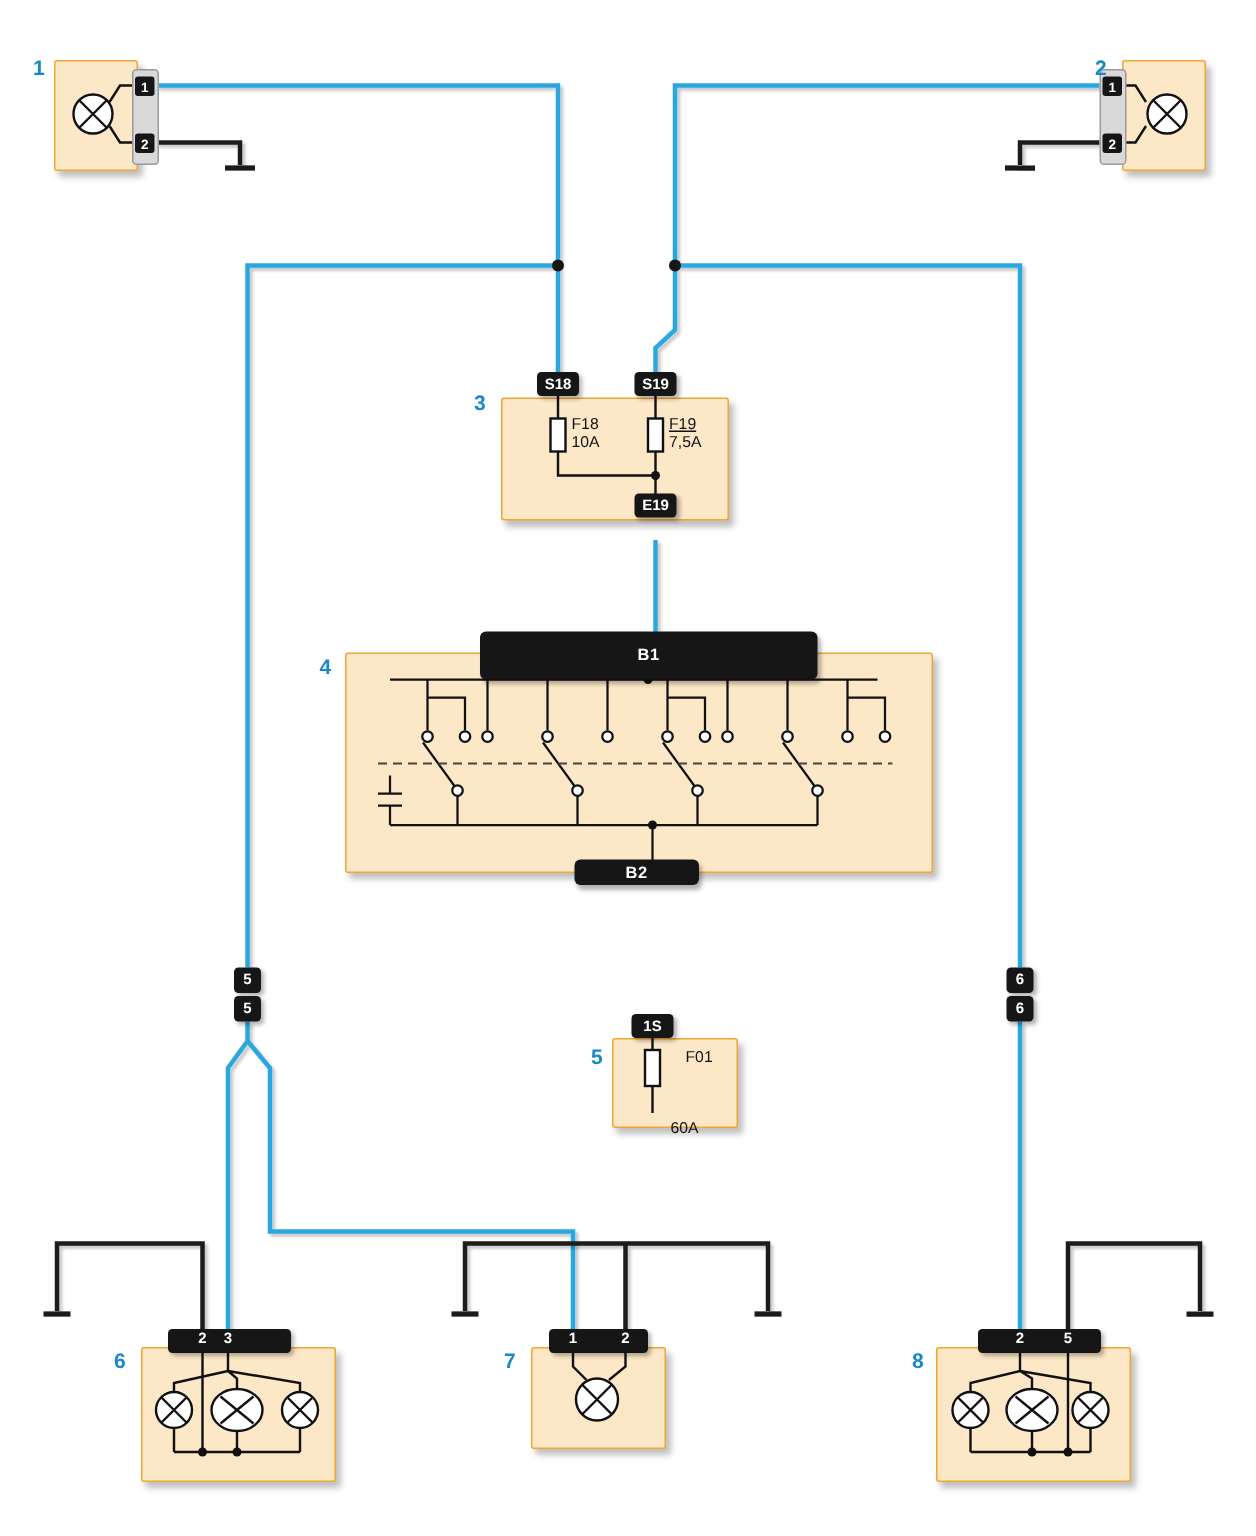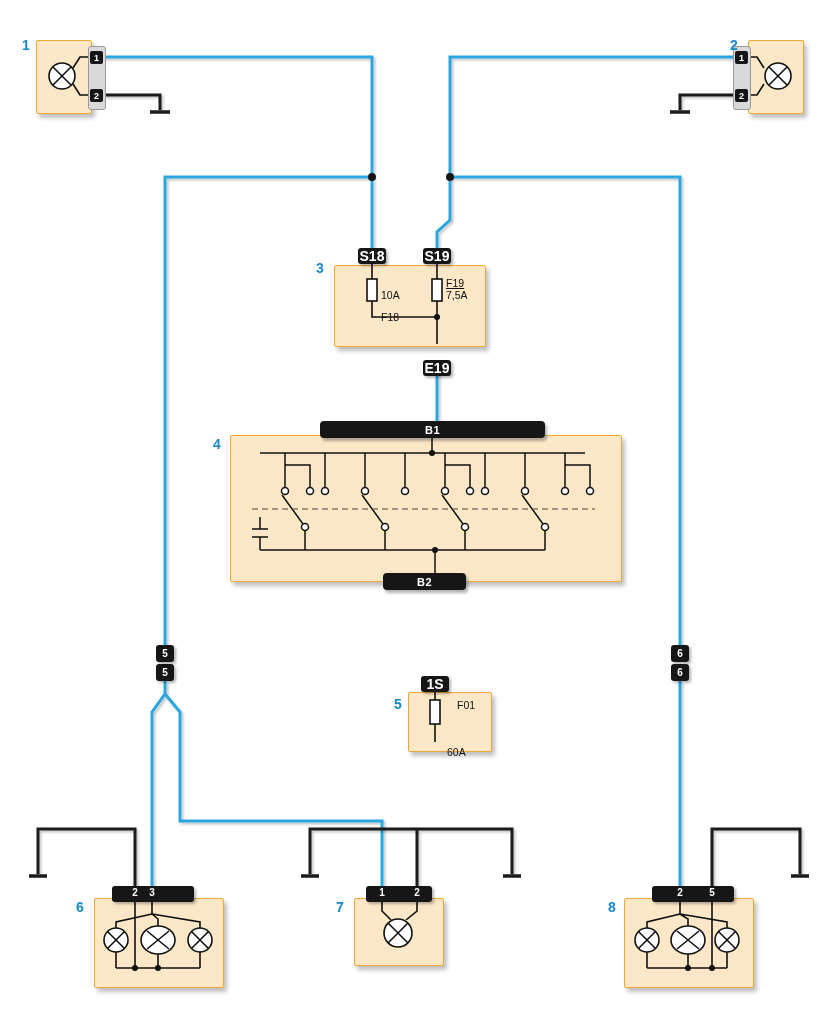--- a/index.html
+++ b/index.html
@@ -8,21 +8,21 @@
     font-family:"Liberation Sans", sans-serif;
   }
   .comp-box{
     position:absolute;background:#FCE7C7;border:1px solid #F0A830;border-radius:2px;
     box-shadow:3px 4px 4px rgba(0,0,0,.25);z-index:1;
   }
   .overlay{position:absolute;left:0;top:0;z-index:2;}
   .tab{
     position:absolute;background:#161616;color:#fff;border-radius:3px;z-index:3;
     display:flex;align-items:center;justify-content:center;
-    font-size:14px;font-weight:bold;box-shadow:2px 2px 3px rgba(0,0,0,.3);
+    font-size:10px;font-weight:bold;box-shadow:2px 2px 3px rgba(0,0,0,.3);
   }
   .bigbar{
     position:absolute;background:#161616;color:#fff;border-radius:4px;z-index:3;
     display:flex;align-items:center;justify-content:center;
     font-size:11px;font-weight:bold;letter-spacing:.5px;box-shadow:2px 3px 3px rgba(0,0,0,.3);
   }
   .pinbar{
     position:absolute;background:#161616;border-radius:3px;z-index:3;height:16px;
     box-shadow:2px 2px 3px rgba(0,0,0,.3);
   }
@@ -203,23 +203,23 @@
     <div class="pin" style="top:4px;">1</div>
     <div class="pin" style="top:42px;">2</div>
   </div>
   <div class="strip" style="left:733px;top:46px;">
     <div class="pin" style="top:4px;">1</div>
     <div class="pin" style="top:42px;">2</div>
   </div>
 
   <div class="tab" style="left:358px;top:248px;width:28px;height:16px;">S18</div>
   <div class="tab" style="left:423px;top:248px;width:28px;height:16px;">S19</div>
-  <div class="tab" style="left:423px;top:360px;width:28px;height:16px;">E19</div>
-
-  <div class="bigbar" style="left:320px;top:421px;width:225px;height:17px;">B1</div>
+  <div class="tab" style="left:423px;top:329px;width:28px;height:16px;">E19</div>
+
+  <div class="bigbar" style="left:320px;top:421px;width:225px;height:32px;">B1</div>
   <div class="bigbar" style="left:383px;top:573px;width:83px;height:17px;">B2</div>
 
   <div class="tab" style="left:421px;top:676px;width:28px;height:16px;">1S</div>
 
   <div class="inline-conn" style="left:156px;top:645px;">
     <div class="cell">5</div>
     <div class="cell">5</div>
   </div>
   <div class="inline-conn" style="left:671px;top:645px;">
     <div class="cell">6</div>
@@ -241,20 +241,20 @@
 
   <div class="num-label" style="left:22px;top:37px;">1</div>
   <div class="num-label" style="left:730px;top:37px;">2</div>
   <div class="num-label" style="left:316px;top:260px;">3</div>
   <div class="num-label" style="left:213px;top:436px;">4</div>
   <div class="num-label" style="left:394px;top:696px;">5</div>
   <div class="num-label" style="left:76px;top:899px;">6</div>
   <div class="num-label" style="left:336px;top:899px;">7</div>
   <div class="num-label" style="left:608px;top:899px;">8</div>
 
-  <div class="fuse-label" style="left:381px;top:277px;margin-top:34px;">F18</div>
+  <div class="fuse-label" style="left:381px;top:277px;">F18</div>
   <div class="fuse-label" style="left:381px;top:289px;">10A</div>
   <div class="fuse-label" style="left:446px;top:277px;text-decoration:underline;">F19</div>
   <div class="fuse-label" style="left:446px;top:289px;text-align:center;">7,5A</div>
   <div class="fuse-label" style="left:457px;top:699px;">F01</div>
   <div class="fuse-label" style="left:447px;top:711px;margin-top:35px;">60A</div>
 
 </div>
 
 </body></html>

